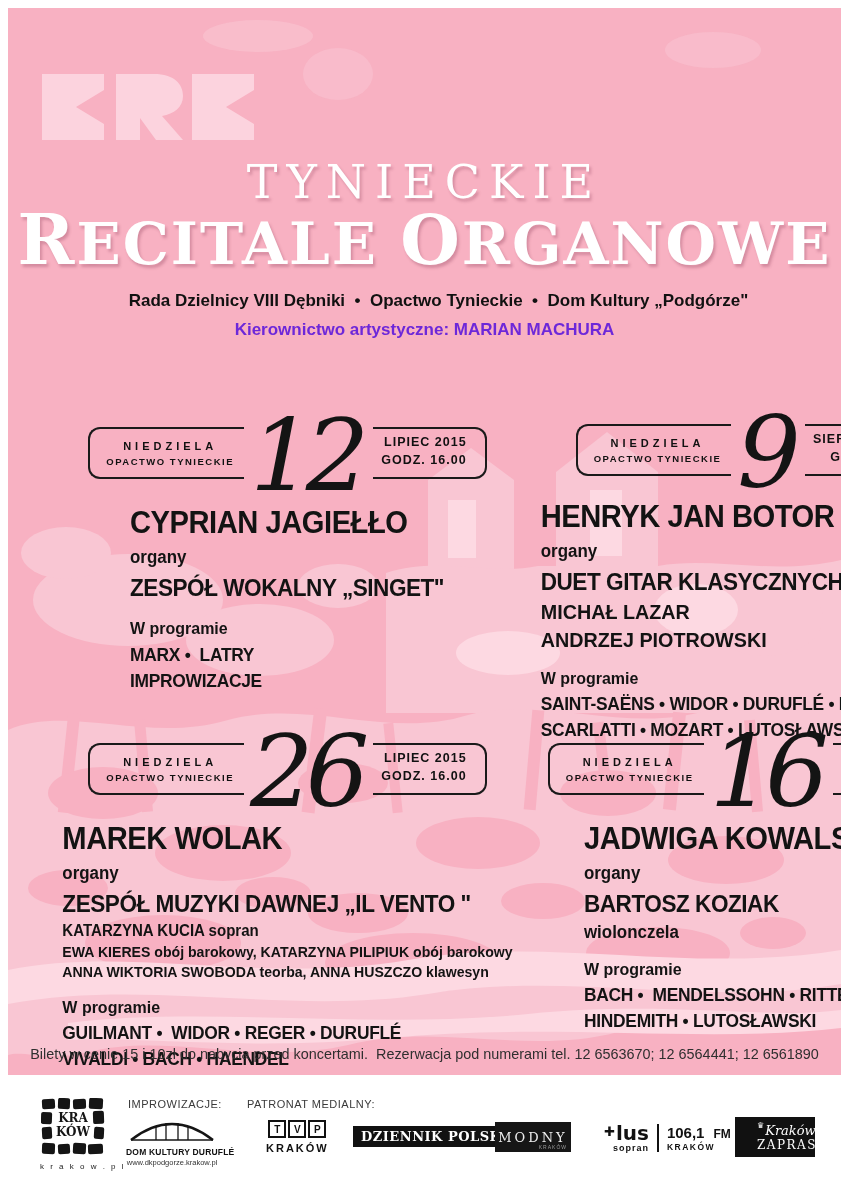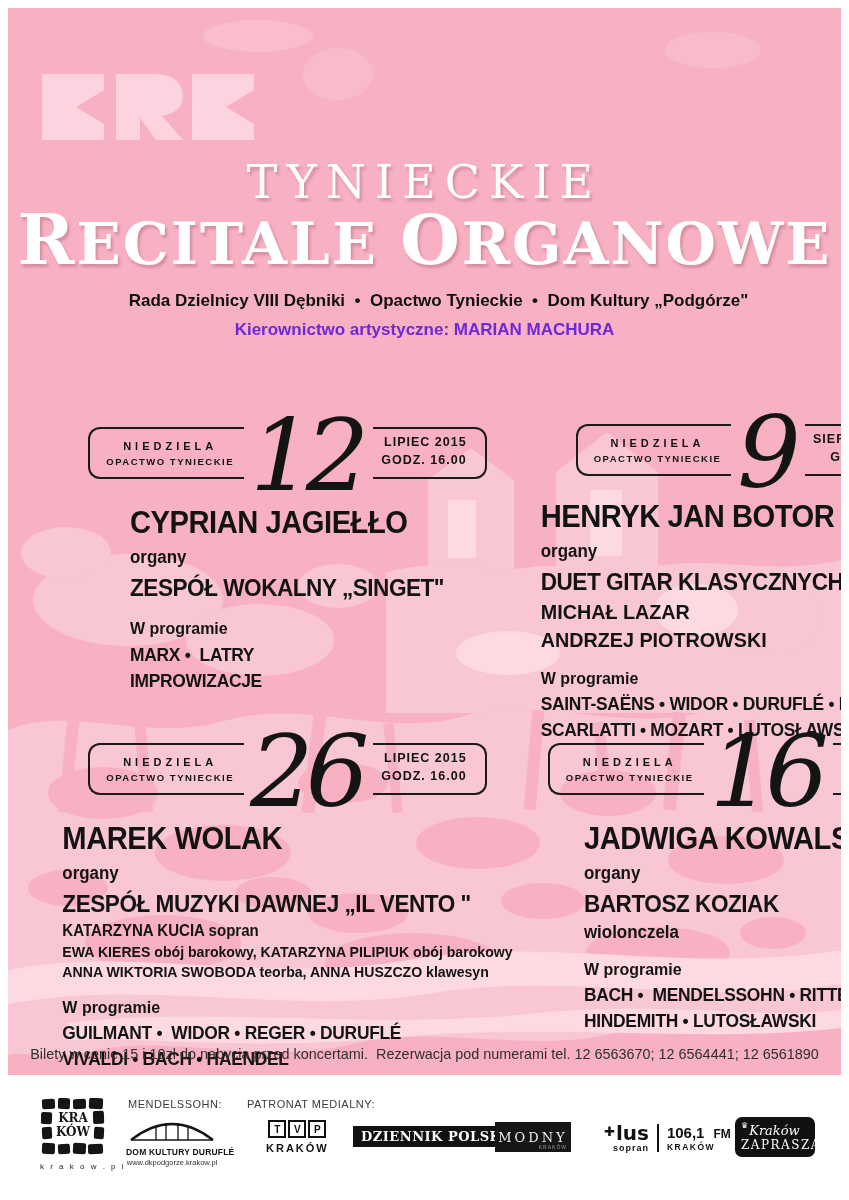--- a/index.html
+++ b/index.html
@@ -91,21 +91,21 @@
   .lg-plus { left:604px; top:48px; display:flex; align-items:center; }
   .plus-word { font-family:"DejaVu Sans", sans-serif; font-weight:bold; font-size:20px; line-height:1; }
   .plus-cross { font-size:13px; position:relative; top:-4px; margin-right:1px; }
   .plus-radio { font-weight:bold; font-size:9px; letter-spacing:1px; text-align:right; margin-top:0px; }
   .plus-div { width:2px; height:28px; background:#111; margin:0 8px; }
   .plus-freq { font-weight:bold; font-size:15px; line-height:1; }
   .plus-fm { font-size:12px; margin-left:9px; font-weight:bold; }
   .plus-city { font-weight:bold; font-size:8.5px; letter-spacing:1.5px; margin-top:2px; }
 
   .lg-zaprasza { left:735px; top:42px; background:#111; color:#fff; width:80px; height:40px;
-    padding:4px 6px; box-sizing:border-box;border-radius:7px; }
+    padding:4px 22px; box-sizing:border-box; }
   .zap-crown { font-size:8px; vertical-align:top; margin-right:1px; }
   .zap-name { font-family:"DejaVu Serif", serif; font-style:italic; font-size:13px; }
   .zap-sub { font-family:"DejaVu Serif", serif; font-size:12px; letter-spacing:1.5px; margin-top:-1px; }
 </style>
 </head>
 <body>
 
 <div class="poster">
   <div class="pink-area">
 
@@ -291,21 +291,21 @@
           <rect x="17" y="46" width="12" height="10" rx="2" transform="rotate(-3 23 51)"></rect>
           <rect x="32" y="45" width="13" height="11" rx="2" transform="rotate(3 38 50)"></rect>
           <rect x="47" y="46" width="15" height="10" rx="2" transform="rotate(-2 54 51)"></rect>
         </g>
         <text x="32" y="24" text-anchor="middle" font-family="DejaVu Serif, serif" font-size="12" font-weight="bold" fill="#151515">KRA</text>
         <text x="32" y="38" text-anchor="middle" font-family="DejaVu Serif, serif" font-size="12" font-weight="bold" fill="#151515">KÓW</text>
       </svg>
       <div class="krk-caption">k r a k o w . p l</div>
     </div>
 
-    <div class="f-label lg lg-org-label">MENDELSSOHN:</div>
+    <div class="f-label lg lg-org-label">IMPROWIZACJE:</div>
 
     <div class="lg lg-dk">
       <svg width="88" height="24" viewBox="0 0 88 24">
         <path d="M3,22 Q44,-10 85,22" fill="none" stroke="#151515" stroke-width="2.5"></path>
         <line x1="3" y1="22" x2="85" y2="22" stroke="#151515" stroke-width="1.5"></line>
         <line x1="28" y1="8" x2="28" y2="22" stroke="#151515" stroke-width="1.3"></line>
         <line x1="38" y1="5" x2="38" y2="22" stroke="#151515" stroke-width="1.3"></line>
         <line x1="50" y1="5" x2="50" y2="22" stroke="#151515" stroke-width="1.3"></line>
         <line x1="60" y1="8" x2="60" y2="22" stroke="#151515" stroke-width="1.3"></line>
       </svg>

